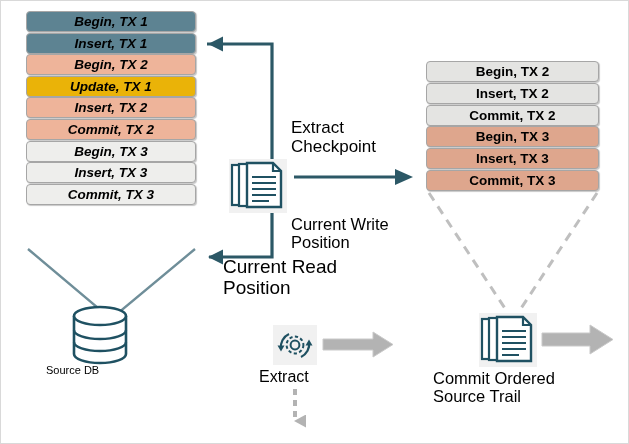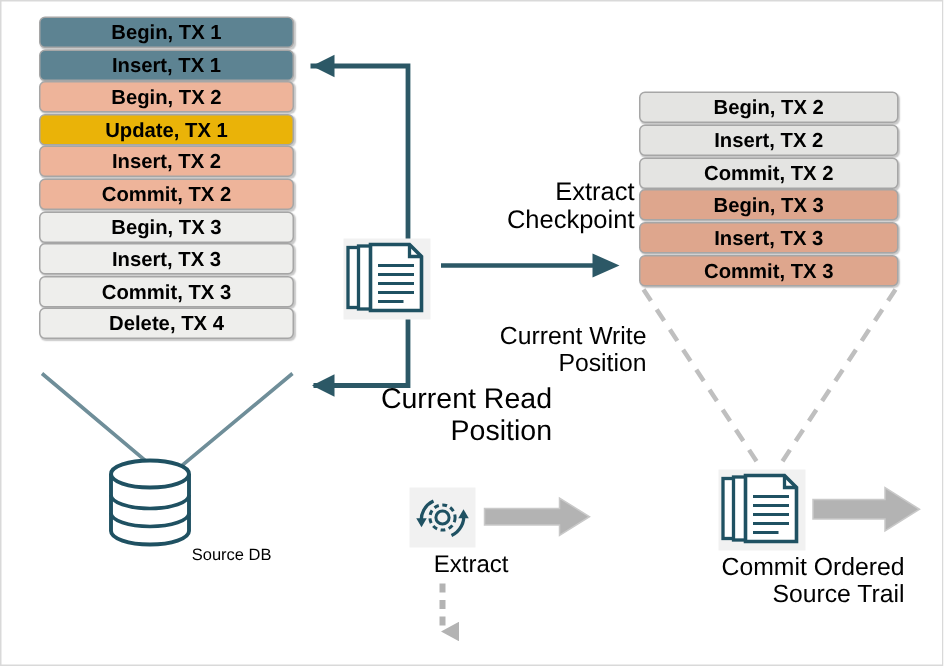--- a/index.html
+++ b/index.html
@@ -13,28 +13,28 @@
 
   
   .stack{position:absolute;}
   .row{position:relative;box-sizing:border-box;
        border:1px solid #a6a6a6;border-radius:4px;
        text-align:center;color:#000;font-weight:bold;
        box-shadow:1px 1px 1px rgba(0,0,0,.22);
        white-space:nowrap;overflow:hidden;}
   .row span{display:block;}
 
-  #left-stack{left:25px;top:10px;width:170px;}
+  #left-stack{left:25px;top:10px;width:170px;font-style:italic;}
   #left-stack .row{height:21px;line-height:19px;font-size:13.5px;margin-bottom:0.6px;}
 
   #right-stack{left:425px;top:60px;width:173px;}
   #right-stack .row{height:21px;line-height:19px;font-size:13.5px;margin-bottom:0.8px;}
 
   
-  .label{position:absolute;color:#000;text-align:right;line-height:1.12;}
+  .label{position:absolute;color:#000;text-align:left;line-height:1.12;}
 
   #lbl-extract-checkpoint{left:290px;top:117px;width:132px;font-size:17px;}
   #lbl-current-write{left:290px;top:214px;width:140px;font-size:16.5px;}
   #lbl-current-read{left:222px;top:255px;width:145px;font-size:19px;}
   #lbl-source-db{left:45px;top:363px;width:135px;font-size:11px;}
   #lbl-extract{left:258px;top:367px;width:80px;font-size:16px;}
   #lbl-trail{left:432px;top:368px;width:170px;font-size:16.5px;}
 </style>
 </head>
 <body>
@@ -161,23 +161,20 @@
       </div>
     <div class="row" style="background:#eeeeec">
       <span>Begin, TX 3</span>
       </div>
     <div class="row" style="background:#eeeeec">
       <span>Insert, TX 3</span>
       </div>
     <div class="row" style="background:#eeeeec">
       <span>Commit, TX 3</span>
       </div>
-    <div class="row" style="background:#eeeeec">
-      <span>Delete, TX 4</span>
-      </div>
   </div>
 
   <div class="stack" id="right-stack">
     <div class="row" style="background:#e4e4e2">
       <span>Begin, TX 2</span>
       </div>
     <div class="row" style="background:#e4e4e2">
       <span>Insert, TX 2</span>
       </div>
     <div class="row" style="background:#e4e4e2">

